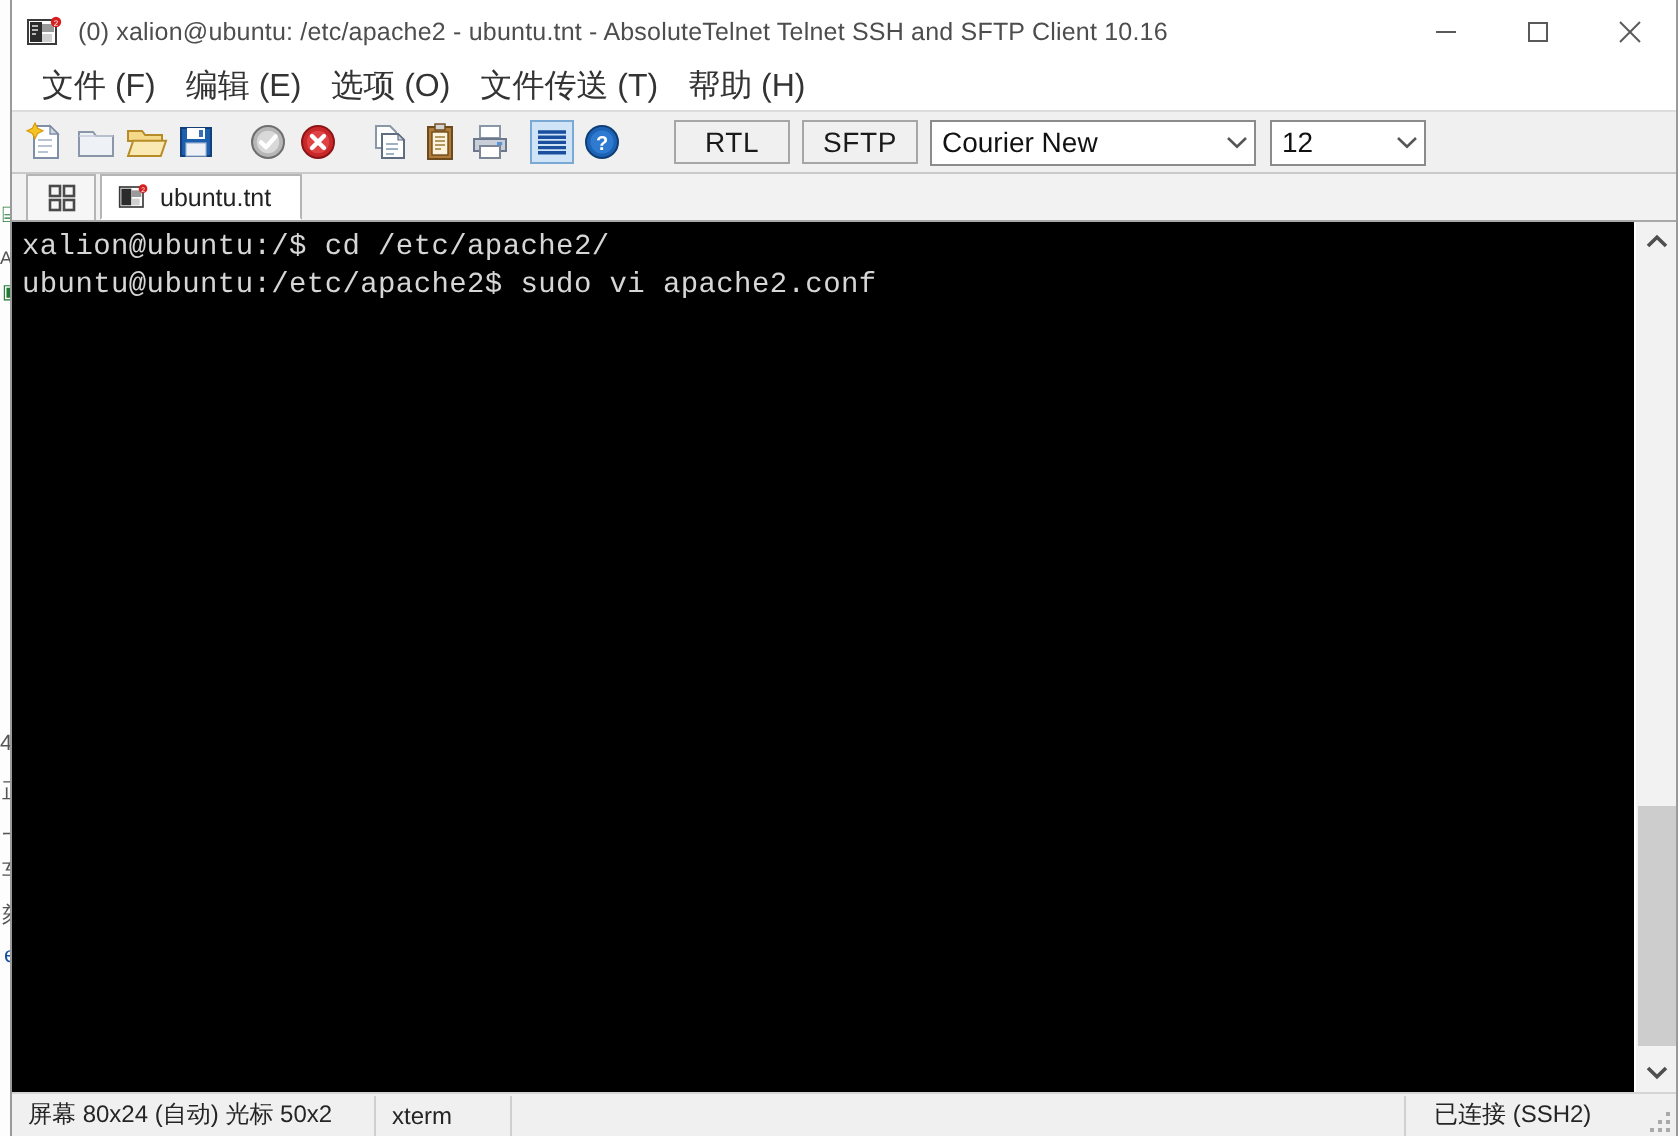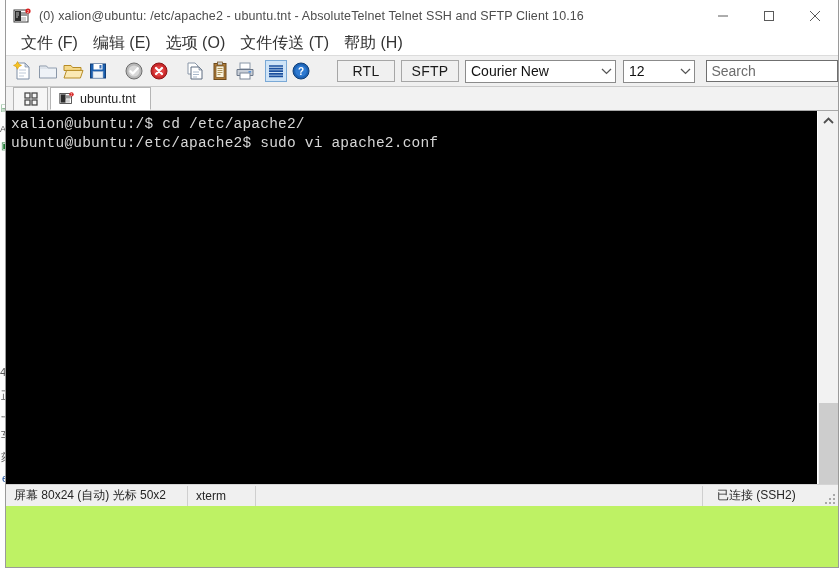--- a/index.html
+++ b/index.html
@@ -217,21 +217,21 @@
   }
   .tab .tab-label {
     font-size: 12.5px;
     color: #222;
     white-space: nowrap;
   }
 
   
   #terminal-area {
     position: relative;
-    height: 373px;
+    height: 435px;
     background: #000000;
     overflow: hidden;
   }
   #terminal-screen {
     position: absolute;
     left: 0; top: 0;
     right: 21px;
     bottom: 0;
     background: #000000;
     padding: 4px 0 0 5px;
@@ -487,23 +487,20 @@
 
     <div class="combo" id="size-combo">
       <span class="combo-value">12</span>
       <span class="combo-arrow">
         <svg width="11" height="8" viewBox="0 0 11 8">
             <path d="M1 2 L5.5 6.4 L10 2" fill="none" stroke="#555" stroke-width="1.3"></path>
           </svg>
       </span>
     </div>
 
-    <div id="search-box">
-      <span class="ph">Search</span>
-    </div>
   </div>
 
   <div id="tab-strip">
     <div id="tab-grid-button">
       <svg width="16" height="16" viewBox="0 0 16 16">
         <rect x="2" y="2" width="5" height="5" fill="none" stroke="#4a4a4a" stroke-width="1.3"></rect>
         <rect x="9" y="2" width="5" height="5" fill="none" stroke="#4a4a4a" stroke-width="1.3"></rect>
         <rect x="2" y="9" width="5" height="5" fill="none" stroke="#4a4a4a" stroke-width="1.3"></rect>
         <rect x="9" y="9" width="5" height="5" fill="none" stroke="#4a4a4a" stroke-width="1.3"></rect>
       </svg>

